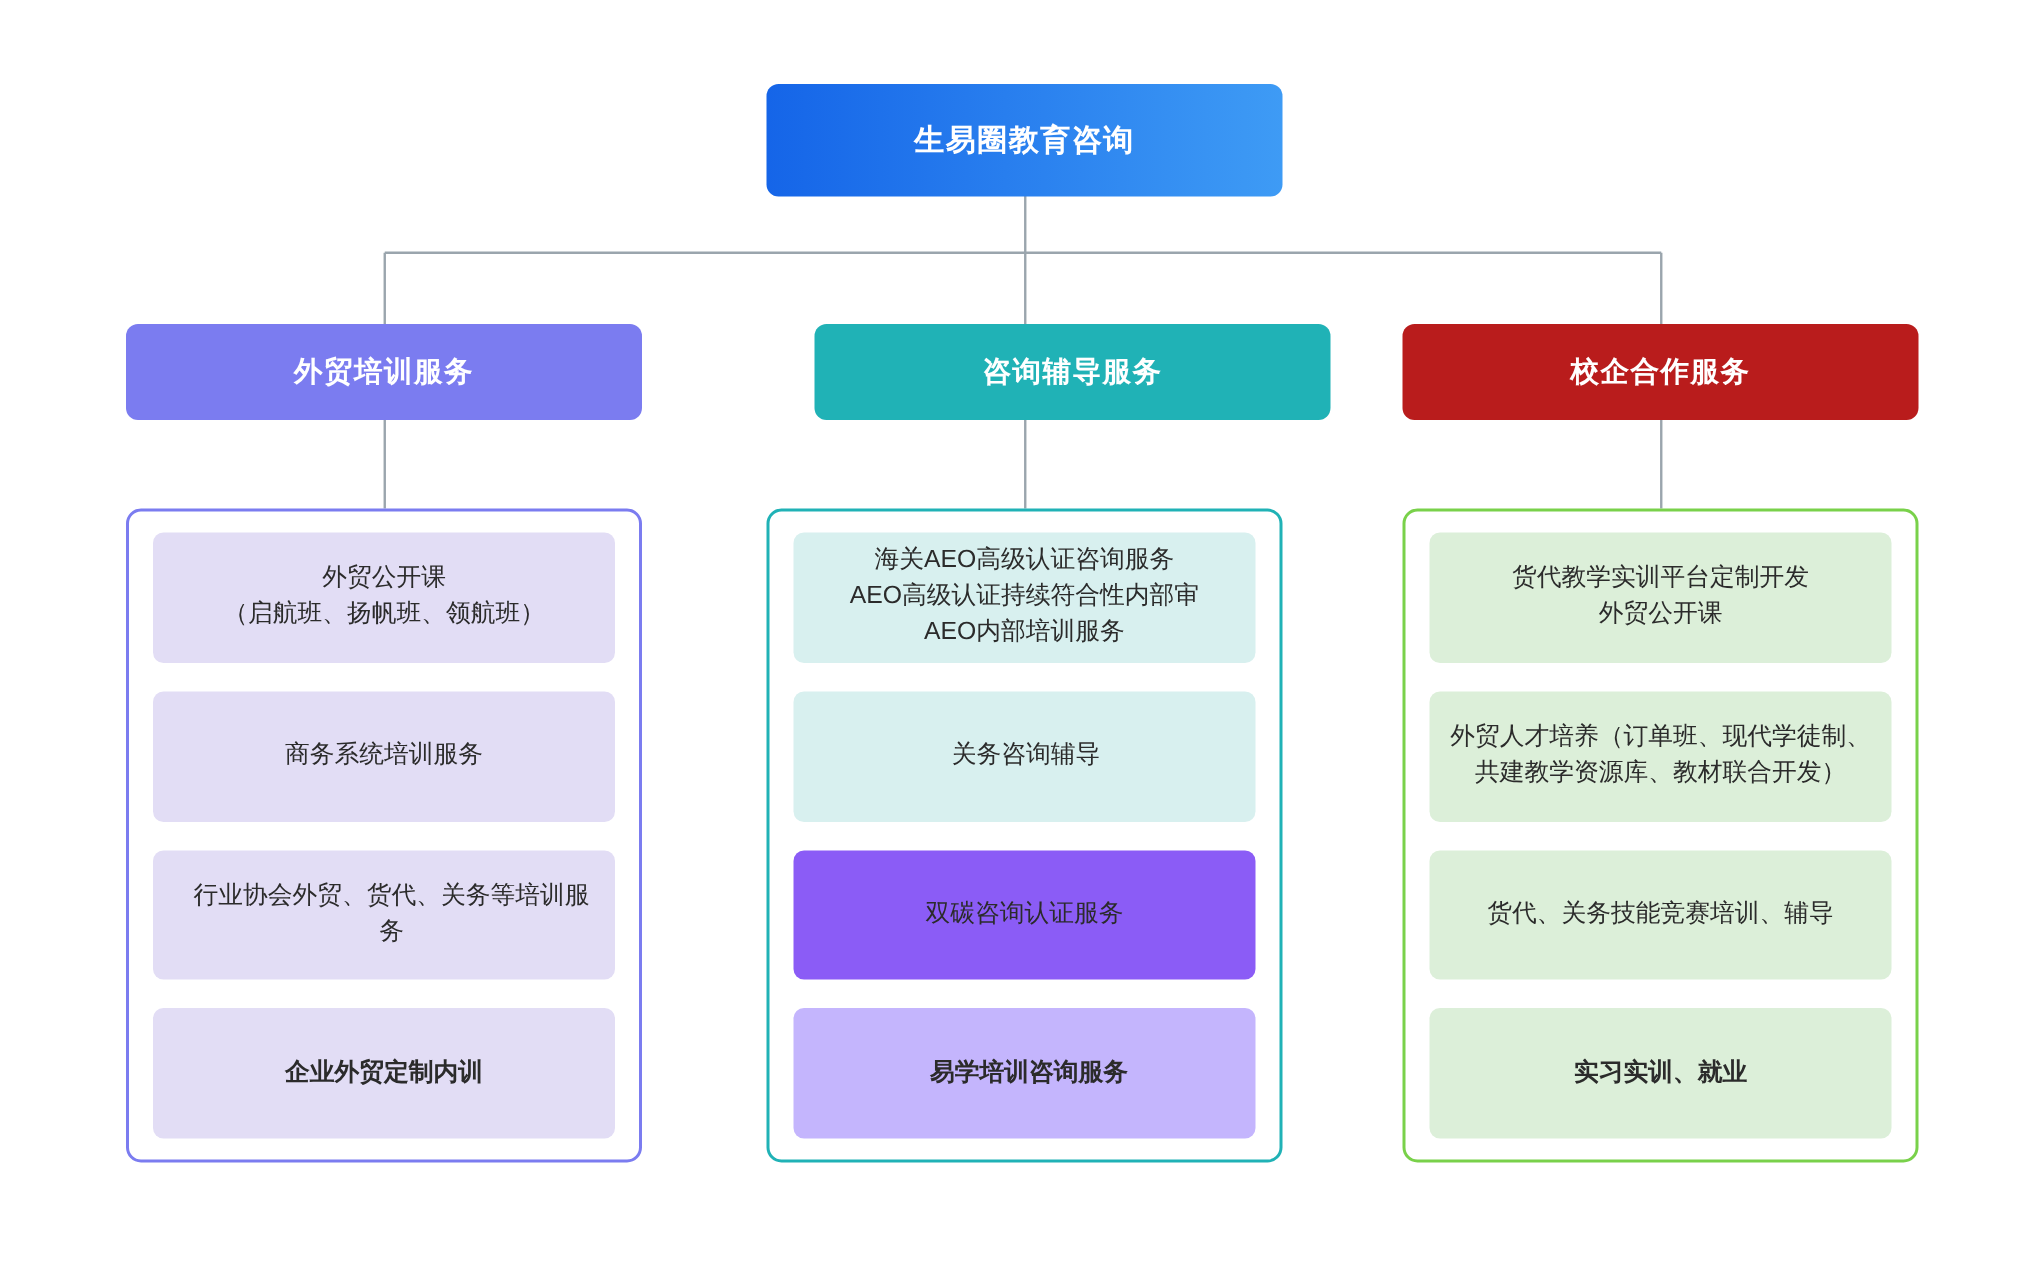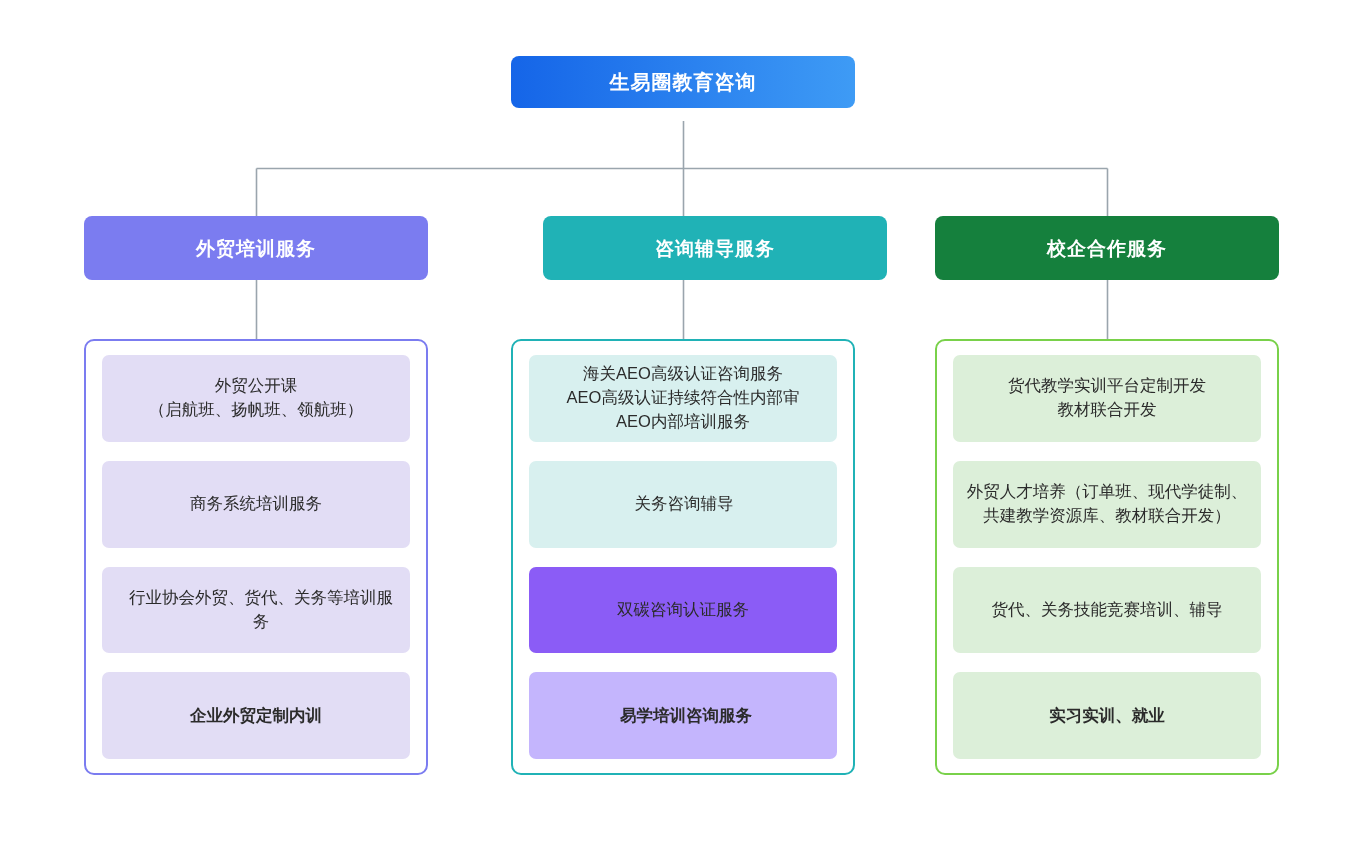--- a/index.html
+++ b/index.html
@@ -32,21 +32,21 @@
     height: 844px;
     pointer-events: none;
   }
 
   
   .root-node {
     position: absolute;
     left: 511px;
     top: 56px;
     width: 344px;
-    height: 52px;
+    height: 75px;
     border-radius: 8px;
     display: flex;
     align-items: center;
     justify-content: center;
     box-sizing: border-box;
   }
   .root-node .node-title {
     color: #ffffff;
     font-size: 20px;
     font-weight: bold;
@@ -140,21 +140,21 @@
   <div class="root-node" id="root-node" style="background: linear-gradient(90deg, rgb(21, 101, 232) 0%, rgb(62, 155, 245) 100%);">
     <span class="node-title">生易圈教育咨询</span>
   </div>
 
   <div class="branch-header" id="header-col-0" style="background: rgb(123, 124, 240);">
     <span class="header-title">外贸培训服务</span>
   </div>
   <div class="branch-header" id="header-col-1" style="background: rgb(32, 178, 182); margin-left: 32px;">
     <span class="header-title">咨询辅导服务</span>
   </div>
-  <div class="branch-header" id="header-col-2" style="background: #15803d;">
+  <div class="branch-header" id="header-col-2" style="background: #b91c1c;">
     <span class="header-title">校企合作服务</span>
   </div>
 
   <div class="items-container" id="container-col-0" style="border-color: rgb(123, 124, 240);">
     <div class="item-card" style="background: rgb(226, 221, 245);">
       <span class="item-text">外贸公开课
 （启航班、扬帆班、领航班）</span>
     </div>
     <div class="item-card" style="background: rgb(226, 221, 245);">
       <span class="item-text">商务系统培训服务</span>
@@ -180,21 +180,21 @@
       <span class="item-text">双碳咨询认证服务</span>
     </div>
     <div class="item-card" style="background: #c4b5fd; padding-left: 16px;">
       <span class="item-text">易学培训咨询服务</span>
     </div>
   </div>
 
   <div class="items-container" id="container-col-2" style="border-color: rgb(121, 209, 74);">
     <div class="item-card" style="background: rgb(220, 239, 217);">
       <span class="item-text">货代教学实训平台定制开发
-教材联合开发</span>
+外贸公开课</span>
     </div>
     <div class="item-card" style="background: rgb(220, 239, 217);">
       <span class="item-text">外贸人才培养（订单班、现代学徒制、共建教学资源库、教材联合开发）</span>
     </div>
     <div class="item-card" style="background: rgb(220, 239, 217);">
       <span class="item-text">货代、关务技能竞赛培训、辅导</span>
     </div>
     <div class="item-card" style="background: rgb(220, 239, 217);">
       <span class="item-text">实习实训、就业</span>
     </div>

